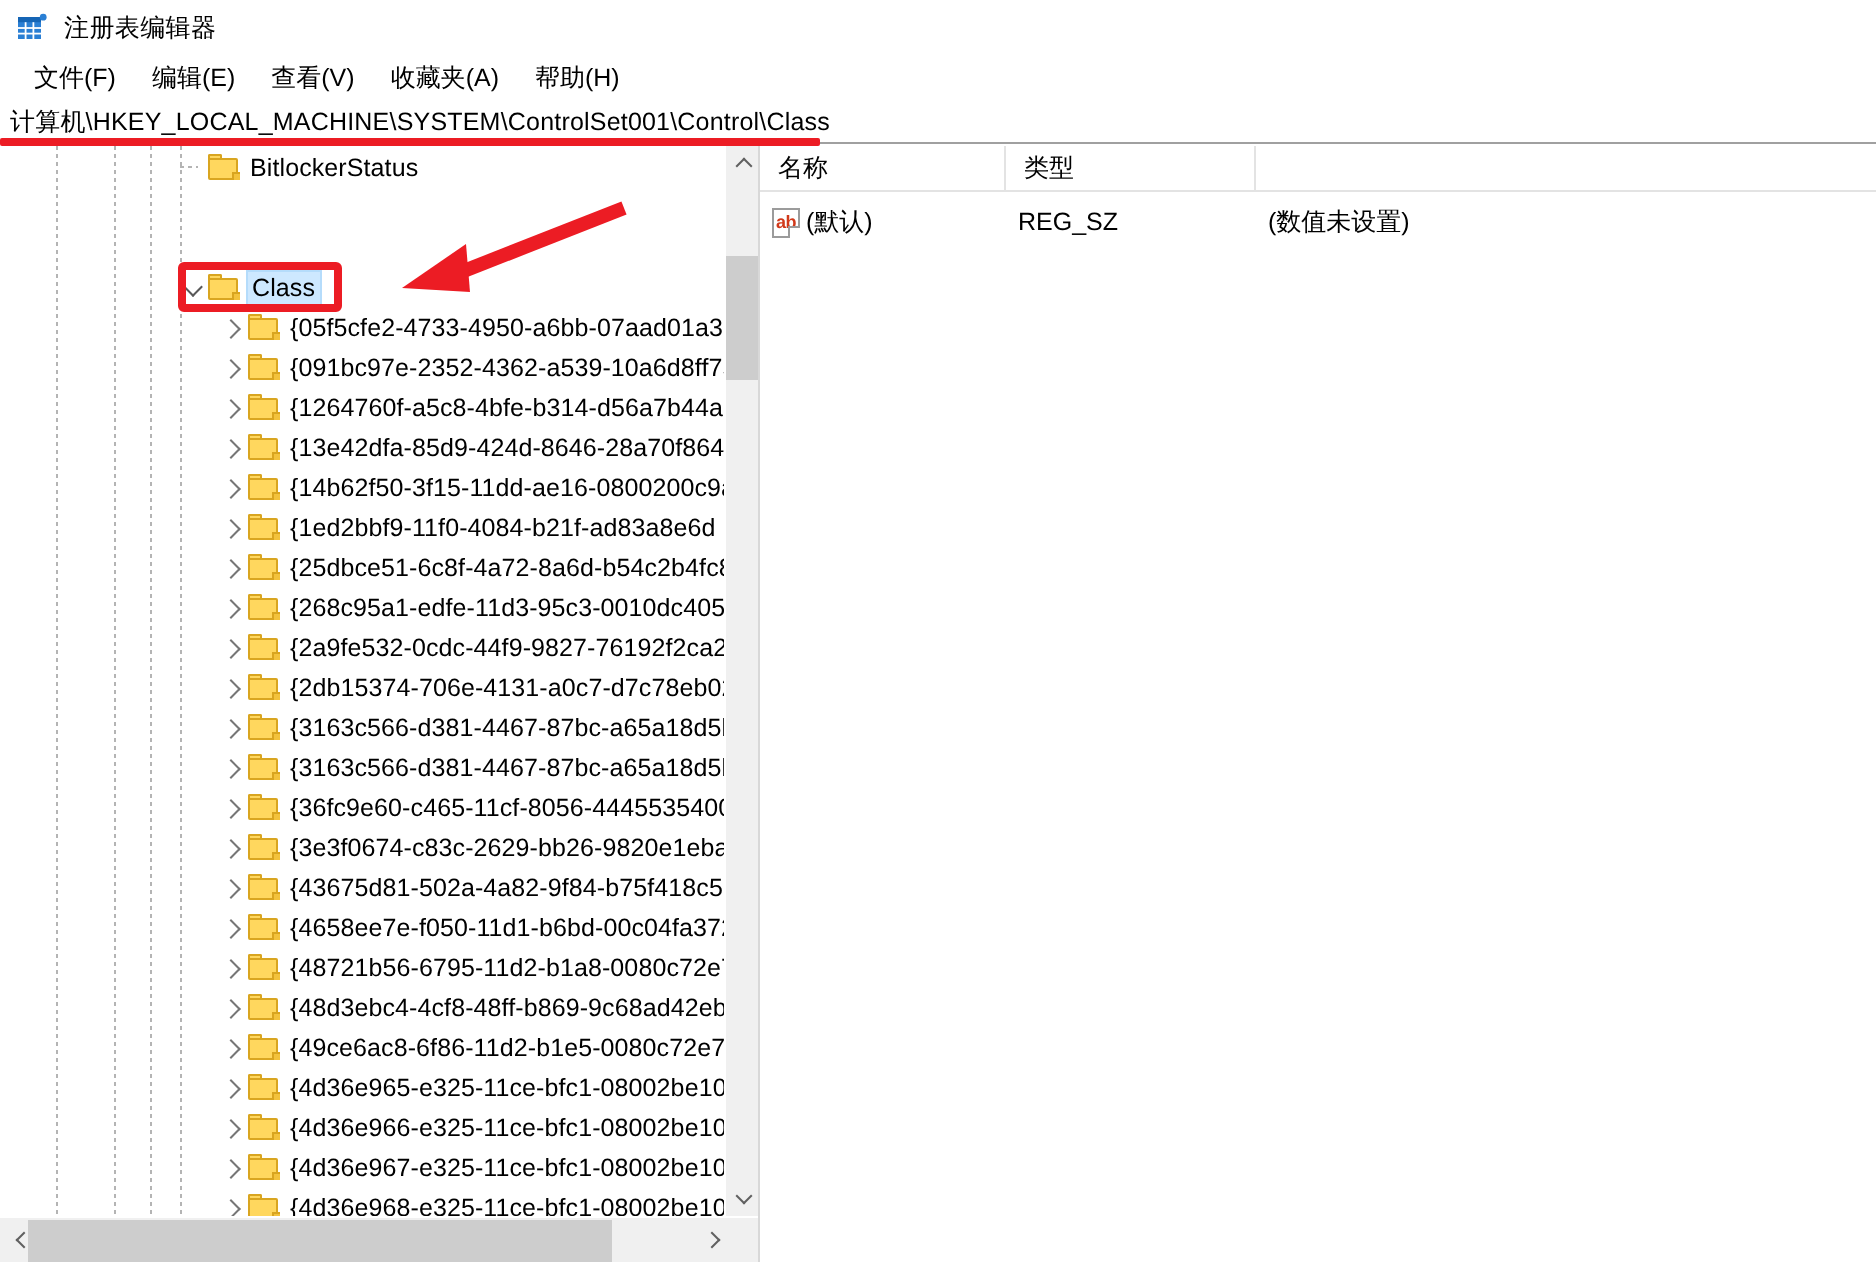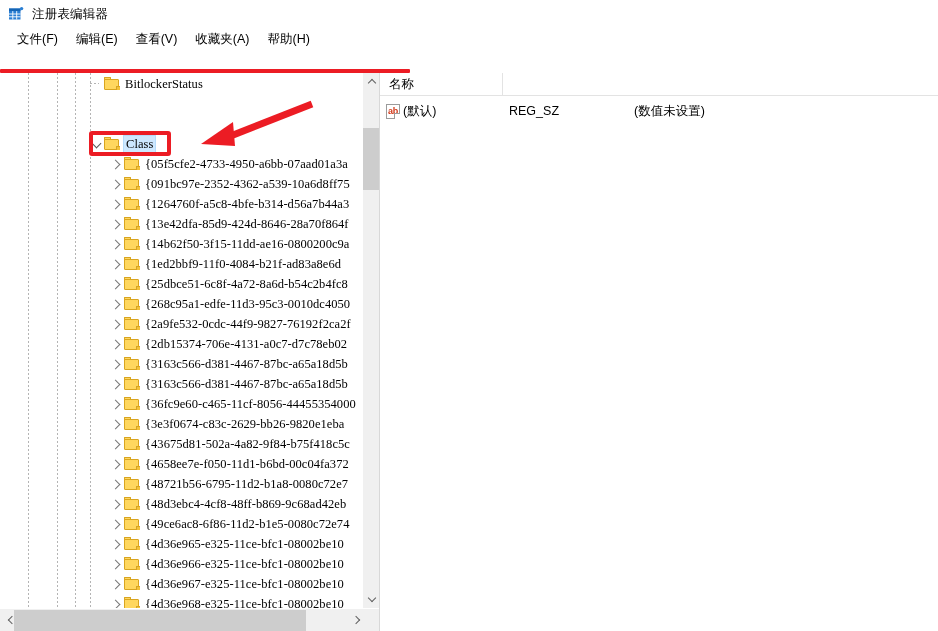--- a/index.html
+++ b/index.html
@@ -71,21 +71,20 @@
     z-index: 40;
     border-radius: 1px;
   }
 
   
   .pane-tree {
     position: absolute; left: 0; top: 73px;
     width: 379px; height: 535px;
     background: #ffffff;
     overflow: hidden;
-    font-family: Liberation Serif, serif;
   }
   .pane-divider {
     position: absolute; left: 379px; top: 73px;
     width: 1px; height: 558px;
     background: #d8d8d8;
   }
   .pane-values {
     position: absolute; left: 380px; top: 73px;
     width: 558px; height: 558px;
     background: #ffffff;
@@ -325,20 +324,23 @@
   </div>
 
   <div class="menubar">
     <div class="menu-item">文件(F)</div>
     <div class="menu-item">编辑(E)</div>
     <div class="menu-item">查看(V)</div>
     <div class="menu-item">收藏夹(A)</div>
     <div class="menu-item">帮助(H)</div>
   </div>
 
+  <div class="addressbar">
+    <div class="address-text">计算机\HKEY_LOCAL_MACHINE\SYSTEM\ControlSet001\Control\Class</div>
+  </div>
   <div class="addr-underline"></div>
 
   <div class="pane-tree">
     <div class="tree-canvas" id="tree-canvas">
 
       <div class="guide" style="left:28px"></div>
       <div class="guide" style="left:57px"></div>
       <div class="guide" style="left:75px"></div>
       <div class="guide" style="left:90px"></div>
 
@@ -646,20 +648,21 @@
     <div class="hsb-thumb" style="left:14px;width:292px;"></div>
     <div class="hsb-btn right">
       <div class="sb-arrow right"></div>
     </div>
     <div class="hsb-corner"></div>
   </div>
 
   <div class="pane-values">
     <div class="val-header">
       <div class="val-col" style="left:0px;   width:123px;">名称</div>
+      <div class="val-col" style="left:123px; width:125px;">类型</div>
     </div>
 
     <div class="val-row" style="top:27px;">
       <div class="val-cell" style="left:6px;">
         <span class="ab-icon">
             <span>ab</span>
           </span>
         <span style="margin-left:3px;">(默认)</span>
       </div>
       <div class="val-cell" style="left:129px;">REG_SZ</div>

